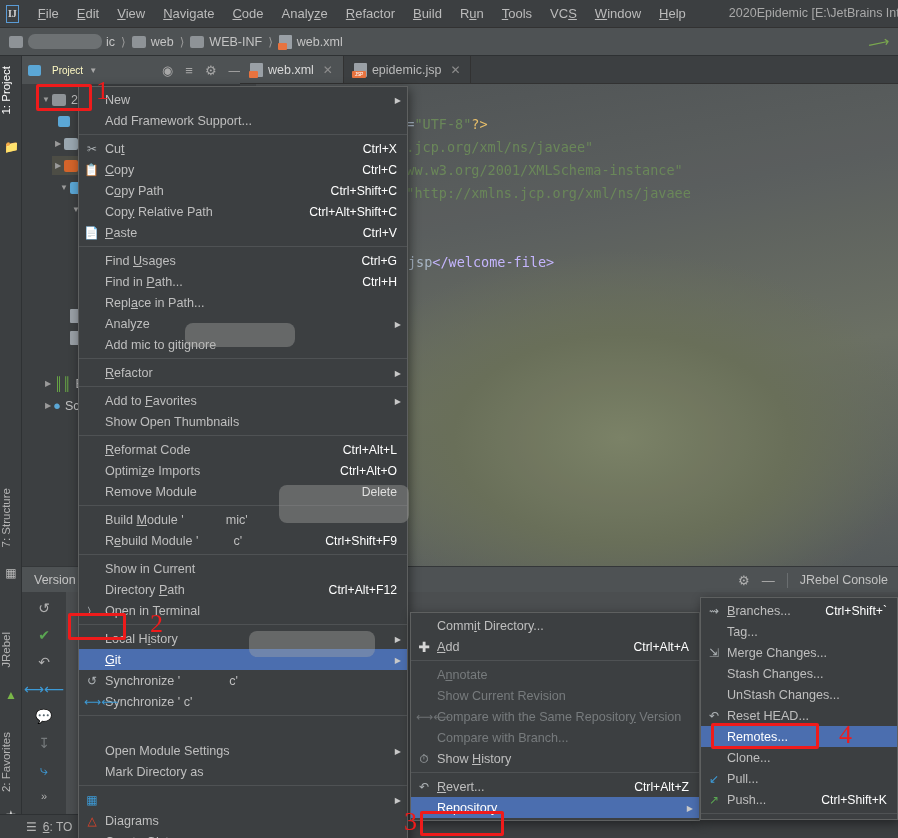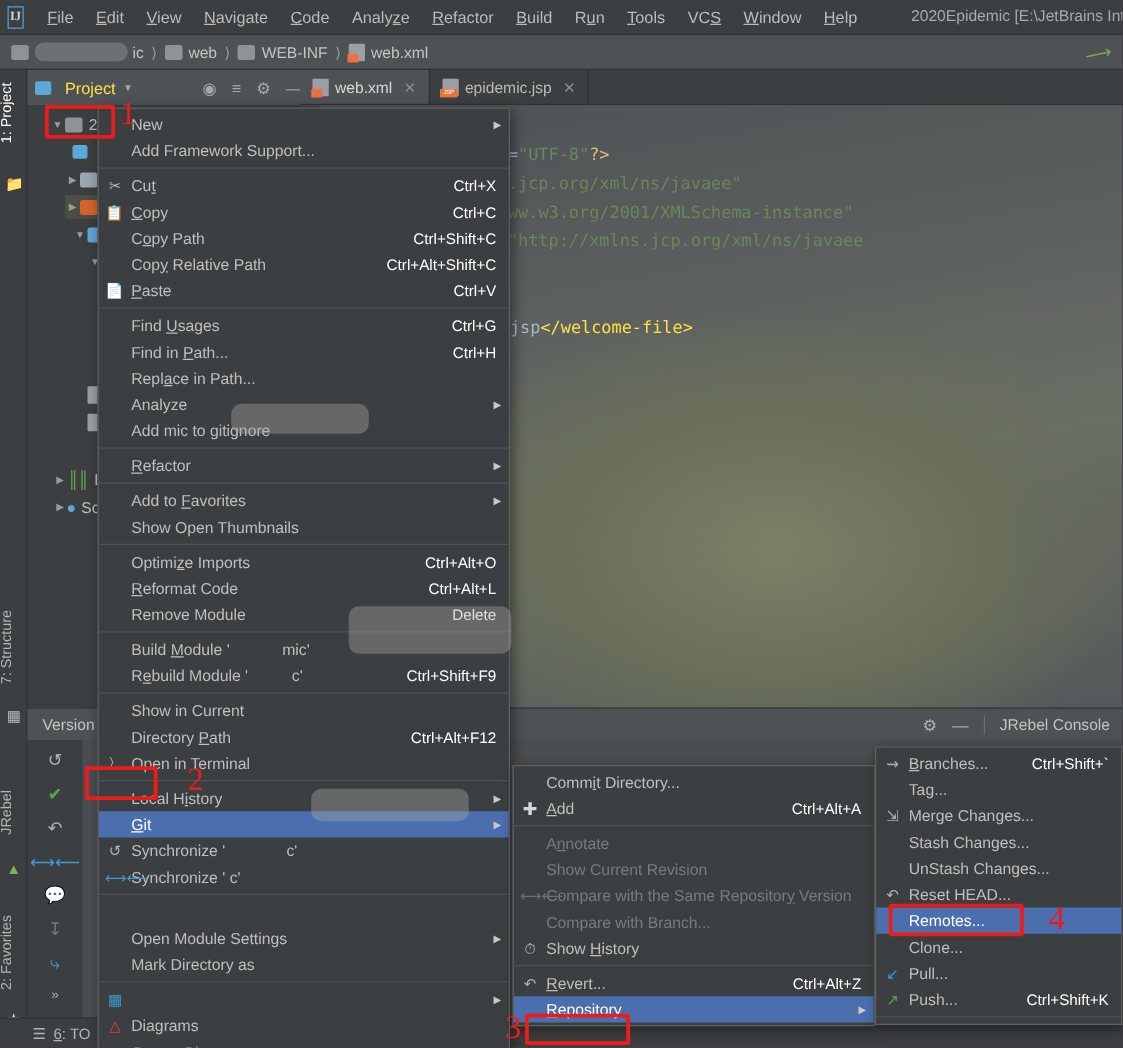--- a/index.html
+++ b/index.html
@@ -75,21 +75,21 @@
   
   .projpanel {
     position: absolute; left: 22px; top: 56px; width: 218px; height: 520px;
     background: #3c3f41;
   }
   .projhdr {
     position: absolute; left: 0; top: 0; width: 218px; height: 28px;
     display: flex; align-items: center; padding-left: 6px;
     background: #4e5254;
   }
-  .projhdr-label { color: #fde047; font-size: 13px; margin-left: 6px; }
+  .projhdr-label { color: #fef9c3; font-size: 10px; margin-left: 6px; }
   .proj-toolicons {
     position: absolute; left: 140px; top: 0; height: 28px;
     display: flex; align-items: center; gap: 12px;
   }
   .proj-toolicon { color: #a7a7a7; font-size: 13px; }
   .tree-row {
     position: absolute; left: 0; height: 19px;
     display: flex; align-items: center; color: #c0c0c0; font-size: 12.5px;
     white-space: nowrap;
   }
@@ -140,21 +140,21 @@
   }
   .codeline {
     position: absolute; left: 20px; white-space: nowrap;
     font-family: "DejaVu Sans Mono", monospace; font-size: 13.5px;
     letter-spacing: 0px;
   }
   .c-attr { color: #9876aa; }
   .c-tagname { color: #e8bf6a; }
   .c-str { color: #6a8759; }
   .c-punc { color: #e8bf6a; }
-  .c-tag2 { color: #fde047; }
+  .c-tag2 { color: #c4b5fd; }
   .c-plain { color: #a9b7c6; }
   .blur-sq {
     display: inline-block; width: 26px; height: 16px;
     background: #8b8f86; vertical-align: middle; border-radius: 2px;
   }
 
   
   .vcsbar {
     position: absolute; left: 22px; top: 566px; width: 876px; height: 26px;
     background: #4e5254; border-top: 1px solid #343739;
@@ -499,26 +499,26 @@
     <div class="mi">
       <span>Add to <u>F</u>avorites</span>
       <span class="sub">▶</span>
     </div>
     <div class="mi">
       <span>Show Open Thumbnails</span>
     </div>
     <div class="msep"></div>
 
     <div class="mi">
+      <span><u>R</u>eformat Code</span>
+      <span class="shortcut">Ctrl+Alt+L</span>
+    </div>
+    <div class="mi">
       <span>Optimi<u>z</u>e Imports</span>
       <span class="shortcut">Ctrl+Alt+O</span>
-    </div>
-    <div class="mi">
-      <span><u>R</u>eformat Code</span>
-      <span class="shortcut">Ctrl+Alt+L</span>
     </div>
     <div class="mi">
       <span>Remove Module</span>
       <span class="shortcut">Delete</span>
     </div>
     <div class="msep"></div>
 
     <div class="mi">
       <span>Build <u>M</u>odule '&nbsp;&nbsp;&nbsp;&nbsp;&nbsp;&nbsp;&nbsp;&nbsp;&nbsp;&nbsp;&nbsp;&nbsp;mic'</span>
     </div>

